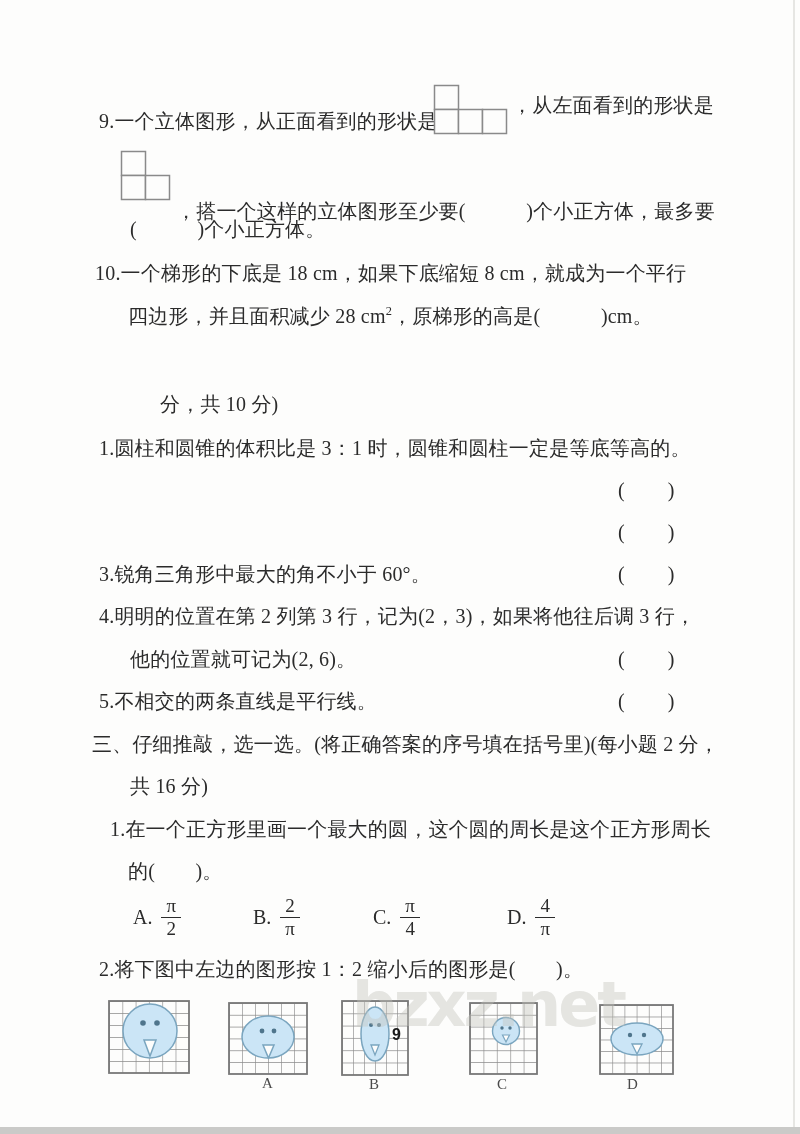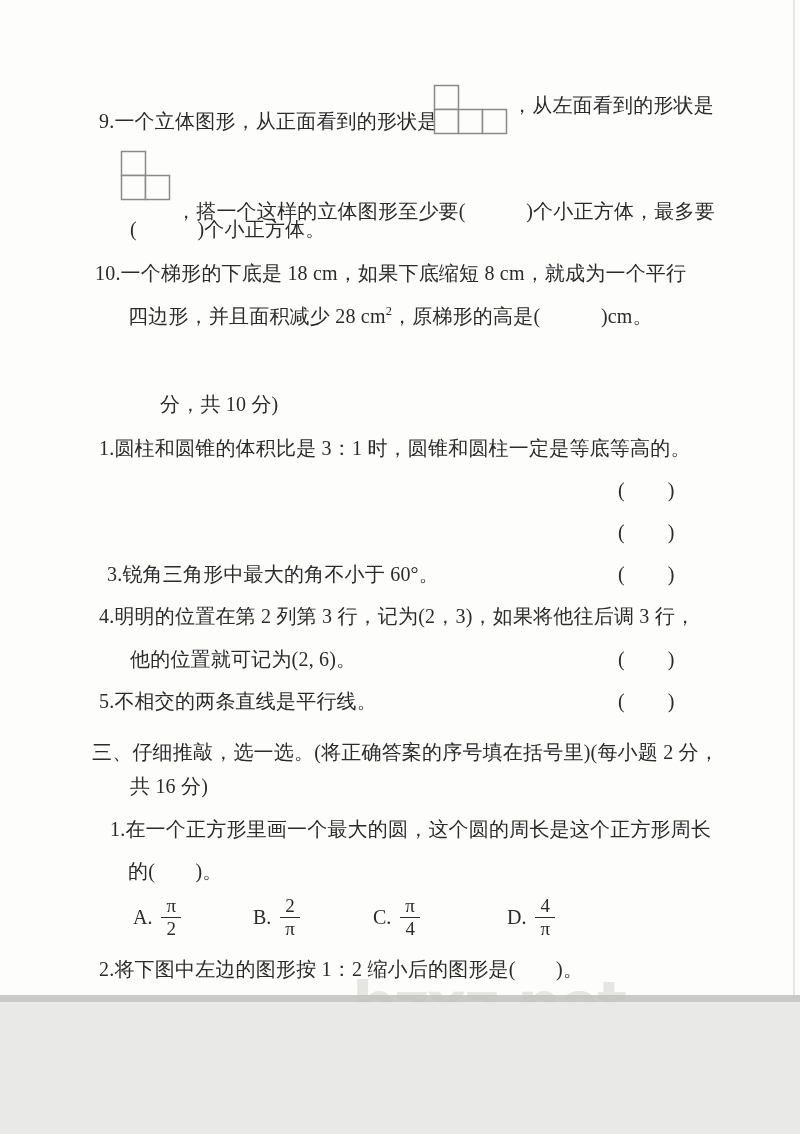--- a/index.html
+++ b/index.html
@@ -1,17 +1,17 @@
 <!DOCTYPE html>
 <html><head>
 <meta charset="utf-8">
 <style>
   html,body { margin:0; padding:0; background:#e9e9e7; }
   .page {
-    position:relative; width:800px; height:1002px; margin:0 auto;
+    position:relative; width:800px; height:1134px; margin:0 auto;
     background:#fdfdfc; overflow:hidden;
     font-family:"Liberation Serif","DejaVu Serif",serif;
     color:#2b2b2b; font-size:20px;
   }
   .ln { position:absolute; white-space:nowrap; letter-spacing:0.2px; }
   .paren { position:absolute; white-space:nowrap; letter-spacing:1px; }
   sup.sq { font-size:0.62em; vertical-align:super; }
   .cube-svg { position:absolute; }
   .opt { position:absolute; display:flex; align-items:center; gap:9px; }
   .frac { display:inline-flex; flex-direction:column; align-items:center; line-height:1.05; font-size:19px; }
@@ -62,31 +62,31 @@
   <span class="ln" style="left:95px; top:260px;">10.一个梯形的下底是 18 cm，如果下底缩短 8 cm，就成为一个平行</span>
   <span class="ln" style="left:128px; top:303px;"><span>四边形，并且面积减少 28 cm</span><sup class="sq">2</sup><span>，原梯形的高是(　　　)cm。</span></span>
 
   <span class="ln" style="left:160px; top:391px;">分，共 10 分)</span>
 
   <span class="ln" style="left:99px; top:435px;">1.圆柱和圆锥的体积比是 3：1 时，圆锥和圆柱一定是等底等高的。</span>
   <span class="paren" style="left:618px; top:477px;">(　　)</span>
 
   <span class="paren" style="left:618px; top:519px;">(　　)</span>
 
-  <span class="ln" style="left:99px; top:561px;margin-left:8px;">3.锐角三角形中最大的角不小于 60°。</span>
+  <span class="ln" style="left:99px; top:561px;">3.锐角三角形中最大的角不小于 60°。</span>
   <span class="paren" style="left:618px; top:561px;">(　　)</span>
 
   <span class="ln" style="left:99px; top:603px;">4.明明的位置在第 2 列第 3 行，记为(2，3)，如果将他往后调 3 行，</span>
   <span class="ln" style="left:130px; top:646px;">他的位置就可记为(2, 6)。</span>
   <span class="paren" style="left:618px; top:646px;">(　　)</span>
 
   <span class="ln" style="left:99px; top:688px;">5.不相交的两条直线是平行线。</span>
   <span class="paren" style="left:618px; top:688px;">(　　)</span>
 
-  <span class="ln" style="left:92px; top:731px;margin-top:8px;">三、仔细推敲，选一选。(将正确答案的序号填在括号里)(每小题 2 分，</span>
+  <span class="ln" style="left:92px; top:731px;">三、仔细推敲，选一选。(将正确答案的序号填在括号里)(每小题 2 分，</span>
   <span class="ln" style="left:130px; top:773px;">共 16 分)</span>
 
   <span class="ln" style="left:110px; top:816px;">1.在一个正方形里画一个最大的圆，这个圆的周长是这个正方形周长</span>
   <span class="ln" style="left:128px; top:858px;">的(　　)。</span>
 
   <div class="opt" style="left:133px; top:896px;">
     <span>A.</span>
     <span class="frac">
         <span class="num">π</span>
         <span class="den">2</span>

